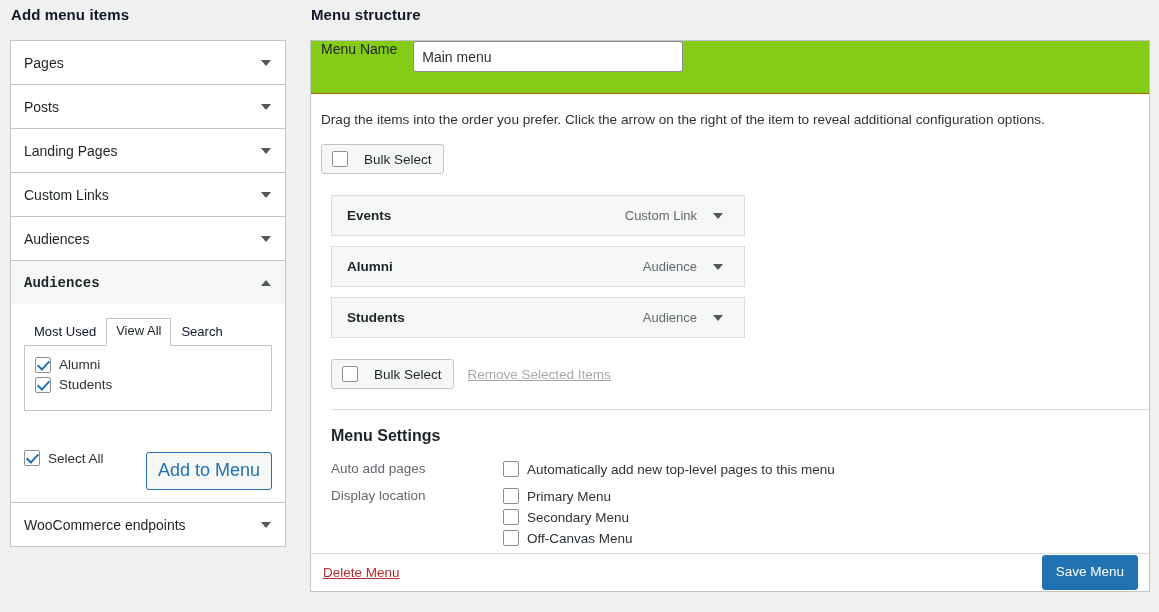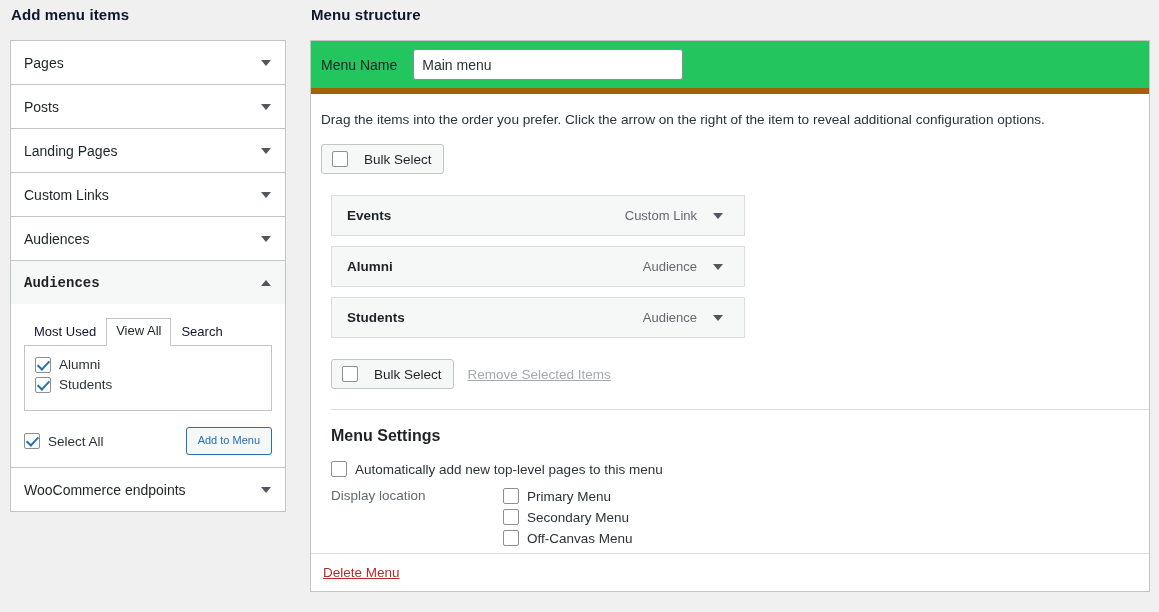--- a/index.html
+++ b/index.html
@@ -126,46 +126,46 @@
     transform: rotate(43deg);
   }
 
   .acc-foot {
     display: flex;
     align-items: center;
     margin-top: 16px;
   }
   .acc-foot .cb-row { flex: 1 1 auto; }
   .btn-secondary {
-    font-size: 11px;
+    font-size: 18px;
     color: #2271b1;
     background: #f6f7f7;
     border: 1px solid #2271b1;
     border-radius: 3px;
     padding: 5px 11px 6px 11px;
     cursor: pointer;
     line-height: 1.4;
     white-space: nowrap;
+    margin-top: 25px;
   }
 
   
   .main {
     position: absolute;
     left: 310px; top: 40px;
     width: 840px;
     background: #fff;
     border: 1px solid #c3c4c7;
     height: 552px;
   }
   .menu-name-bar {
-    background: #22c55e;
-    border-bottom: 6px solid #a16207;
+    background: #84cc16;
+    border-bottom: 1px solid #a16207;
     height: 53px;
     display: flex;
-    align-items: center;
     padding: 0 10px 0 10px;
   }
   .menu-name-label {
     font-size: 14px;
     color: #1d2327;
     margin-right: 16px;
     margin-left: 0;
   }
   .text-input {
     width: 270px;
@@ -427,20 +427,21 @@
           <span>Bulk Select</span>
         </div>
         <span class="link-disabled">Remove Selected Items</span>
       </div>
 
       <hr class="divider">
 
       <div class="settings-title">Menu Settings</div>
 
       <div class="setting-row">
+        <div class="setting-label">Auto add pages</div>
         <div class="setting-opts">
           <div class="cb-row">
             <span class="cbox"></span>
             <span>Automatically add new top-level pages to this menu</span>
           </div>
         </div>
       </div>
 
       <div class="setting-row">
         <div class="setting-label">Display location</div>
@@ -458,17 +459,18 @@
             <span>Off-Canvas Menu</span>
           </div>
         </div>
       </div>
 
     </div>
 
     <div class="main-footer">
       <span class="link-delete">Delete Menu</span>
       <span class="spacer"></span>
+      <button class="btn-primary">Save Menu</button>
     </div>
 
   </div>
 
 </div>
 
 </body></html>

